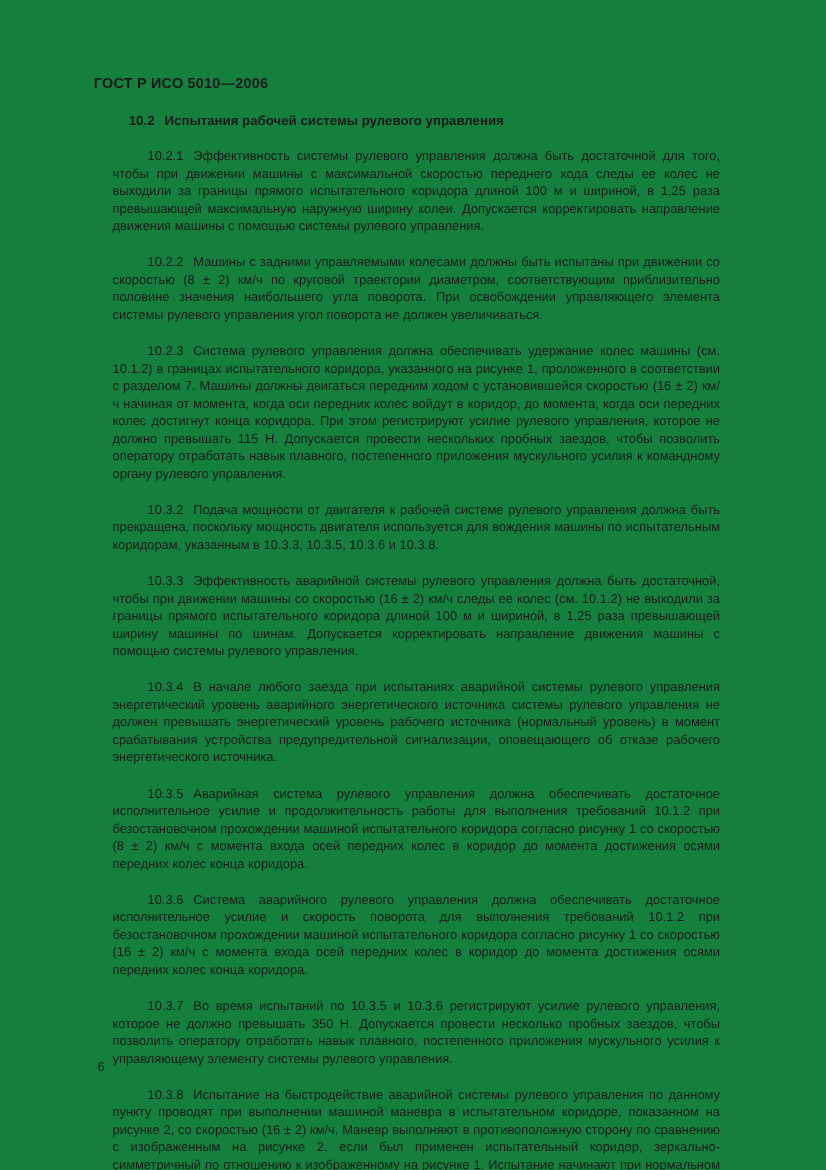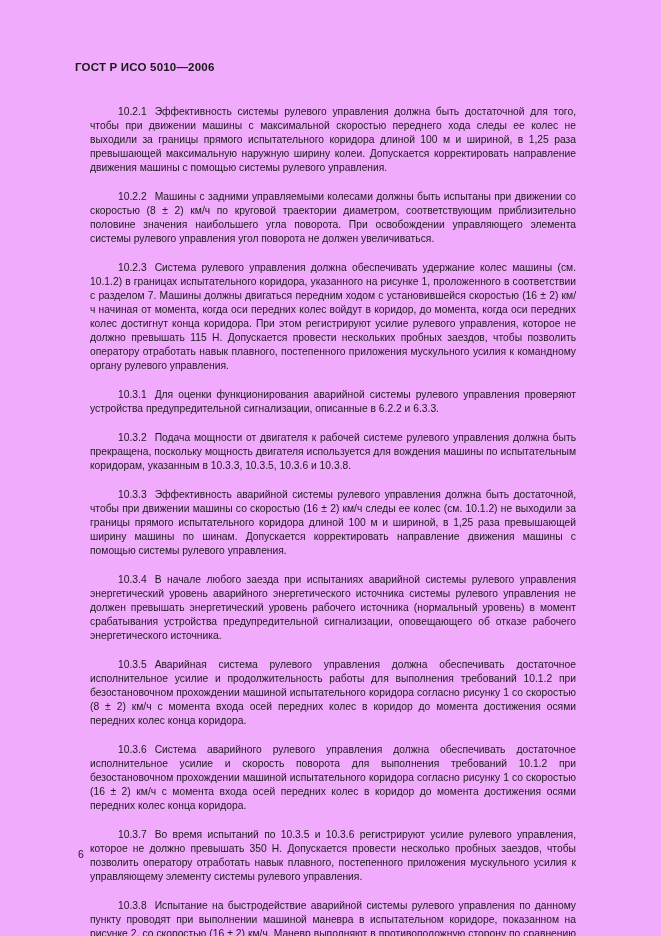--- a/index.html
+++ b/index.html
@@ -4,21 +4,21 @@
 <style>
   html, body {
     margin: 0;
     padding: 0;
     background: #ffffff;
   }
   .page {
     position: relative;
     width: 661px;
     height: 936px;
-    background: #f0abfc;
+    background: #15803d;
     color: #1a1a1a;
     font-family: "Liberation Sans", "DejaVu Sans", sans-serif;
     overflow: hidden;
   }
   .doc-header {
     position: absolute;
     top: 61px;
     left: 75px;
     font-size: 11.5px;
     font-weight: bold;
@@ -63,29 +63,29 @@
 </style>
 </head>
 <body>
 
 <div class="page">
 
   <div class="doc-header">ГОСТ Р ИСО 5010—2006</div>
 
   <div class="content">
 
+    <h2 class="sec-heading"><span class="pnum">10.2</span><span>Испытания рабочей системы рулевого управления</span></h2>
 
     <p class="para"><span class="pnum">10.2.1</span><span>Эффективность системы рулевого управления должна быть достаточной для того, чтобы при движении машины с максимальной скоростью переднего хода следы ее колес не выходили за границы прямого испытательного коридора длиной 100 м и шириной, в 1,25 раза превышающей максимальную наружную ширину колеи. Допускается корректировать направление движения машины с помощью системы рулевого управления.</span></p>
 
     <p class="para"><span class="pnum">10.2.2</span><span>Машины с задними управляемыми колесами должны быть испытаны при движении со скоростью (8 ± 2) км/ч по круговой траектории диаметром, соответствующим приблизительно половине значения наибольшего угла поворота. При освобождении управляющего элемента системы рулевого управления угол поворота не должен увеличиваться.</span></p>
 
     <p class="para"><span class="pnum">10.2.3</span><span>Система рулевого управления должна обеспечивать удержание колес машины (см. 10.1.2) в границах испытательного коридора, указанного на рисунке 1, проложенного в соответствии с разделом 7. Машины должны двигаться передним ходом с установившейся скоростью (16 ± 2) км/ч начиная от момента, когда оси передних колес войдут в коридор, до момента, когда оси передних колес достигнут конца коридора. При этом регистрируют усилие рулевого управления, которое не должно превышать 115 Н. Допускается провести нескольких пробных заездов, чтобы позволить оператору отработать навык плавного, постепенного приложения мускульного усилия к командному органу рулевого управления.</span></p>
 
 
-    <p class="para"><span class="pnum">10.3.1</span><span>Для оценки функционирования аварийной системы рулевого управления проверяют устройства предупредительной сигнализации, описанные в 6.2.2 и 6.3.3.</span></p>
 
     <p class="para"><span class="pnum">10.3.2</span><span>Подача мощности от двигателя к рабочей системе рулевого управления должна быть прекращена, поскольку мощность двигателя используется для вождения машины по испытательным коридорам, указанным в 10.3.3, 10.3.5, 10.3.6 и 10.3.8.</span></p>
 
     <p class="para"><span class="pnum">10.3.3</span><span>Эффективность аварийной системы рулевого управления должна быть достаточной, чтобы при движении машины со скоростью (16 ± 2) км/ч следы ее колес (см. 10.1.2) не выходили за границы прямого испытательного коридора длиной 100 м и шириной, в 1,25 раза превышающей ширину машины по шинам. Допускается корректировать направление движения машины с помощью системы рулевого управления.</span></p>
 
     <p class="para"><span class="pnum">10.3.4</span><span>В начале любого заезда при испытаниях аварийной системы рулевого управления энергетический уровень аварийного энергетического источника системы рулевого управления не должен превышать энергетический уровень рабочего источника (нормальный уровень) в момент срабатывания устройства предупредительной сигнализации, оповещающего об отказе рабочего энергетического источника.</span></p>
 
     <p class="para"><span class="pnum">10.3.5</span><span>Аварийная система рулевого управления должна обеспечивать достаточное исполнительное усилие и продолжительность работы для выполнения требований 10.1.2 при безостановочном прохождении машиной испытательного коридора согласно рисунку 1 со скоростью (8 ± 2) км/ч с момента входа осей передних колес в коридор до момента достижения осями передних колес конца коридора.</span></p>
 
     <p class="para"><span class="pnum">10.3.6</span><span>Система аварийного рулевого управления должна обеспечивать достаточное исполнительное усилие и скорость поворота для выполнения требований 10.1.2 при безостановочном прохождении машиной испытательного коридора согласно рисунку 1 со скоростью (16 ± 2) км/ч с момента входа осей передних колес в коридор до момента достижения осями передних колес конца коридора.</span></p>

